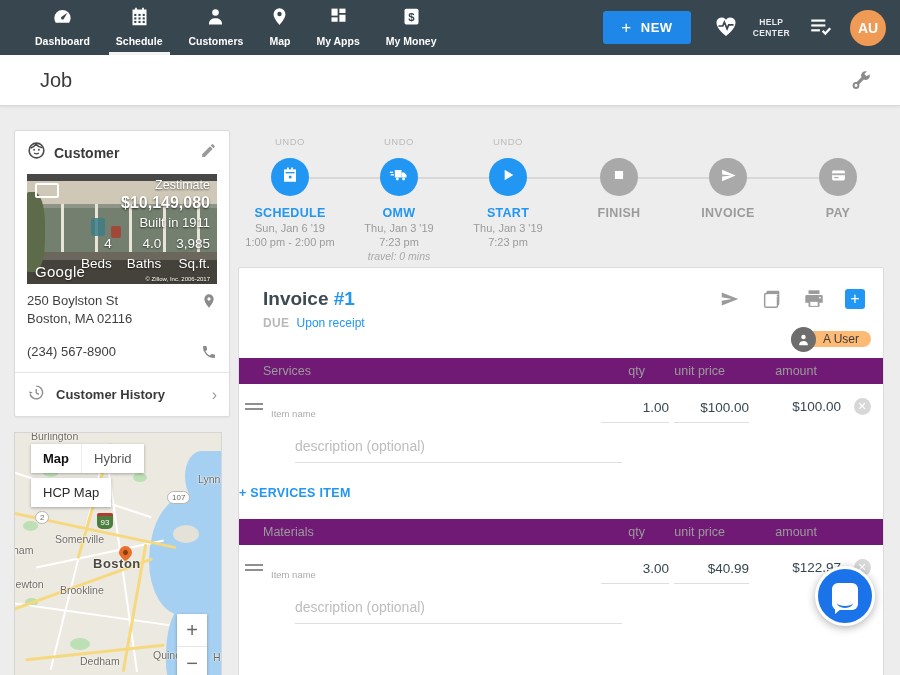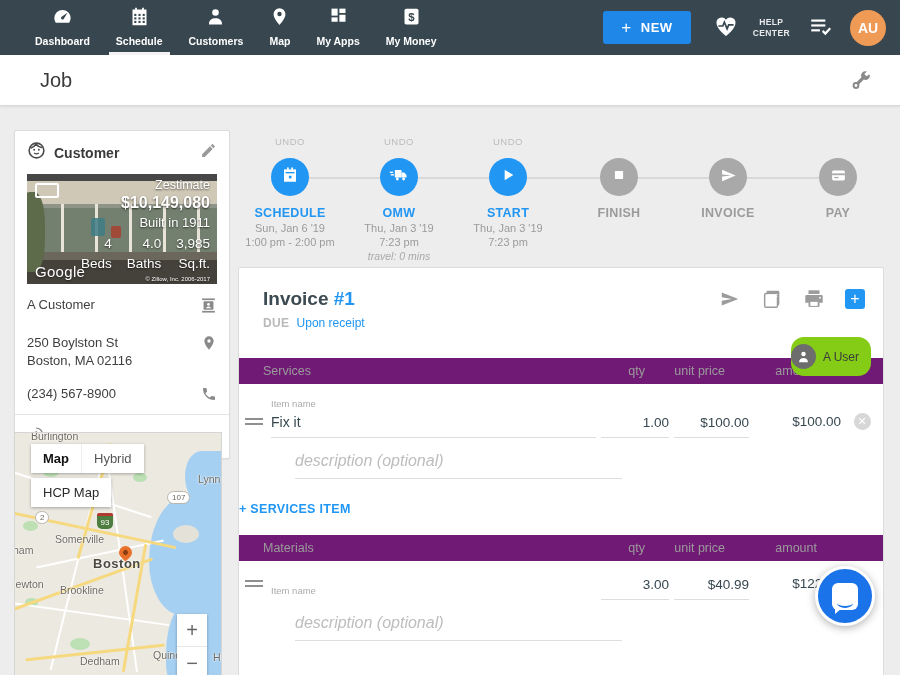--- a/index.html
+++ b/index.html
@@ -93,21 +93,21 @@
   .inv-card{left:238px;top:267px;width:646px;height:520px;background:#fff;border:1px solid #dcdcdc;border-radius:2px;}
   .inv-head{position:relative;padding:20px 24px 14px;}
   .inv-title{font-size:19px;font-weight:bold;color:#3c4a52;}
   .inv-num{color:#2196f3;font-weight:bold;}
   .due-line{margin-top:6px;font-size:12px;}
   .due-label{color:#b9b9b9;font-weight:bold;letter-spacing:.3px;}
   .due-value{color:#2196f3;margin-left:4px;cursor:pointer;}
   .inv-actions{position:absolute;right:18px;top:20px;display:flex;align-items:center;gap:20px;}
   .inv-actions .ic{cursor:pointer;display:flex;}
   .plusbtn{width:20px;height:20px;background:#2196f3;border-radius:3px;color:#fff;font-size:16px;line-height:19px;text-align:center;cursor:pointer;}
-  .assign-chip{position:absolute;right:12px;top:69px;display:flex;align-items:center;background:#84cc16;border-radius:13px;height:39px;padding-right:12px;cursor:pointer;}
+  .assign-chip{position:absolute;right:12px;top:63px;display:flex;align-items:center;background:#fdba74;border-radius:13px;height:16px;padding-right:12px;cursor:pointer;}
   .chip-av{width:25px;height:25px;border-radius:50%;background:#6d6d6d;display:flex;align-items:center;justify-content:center;margin-right:7px;}
   .chip-name{font-size:12px;color:#3c3c3c;}
   .sec-head{display:flex;align-items:center;background:#701a75;height:26px;padding:0 24px;font-size:12.5px;color:#9b9b9b;}
   .sec-title{flex:1;}
   .col-qty{width:68px;text-align:right;}
   .col-price{width:75px;text-align:right;margin-left:5px;}
   .col-amt{width:84px;text-align:right;margin-left:8px;}
   .col-x{width:42px;}
   .item-block{padding:14px 0 0 8px;}
   .item-row{display:flex;align-items:flex-end;padding-right:0;}
@@ -116,21 +116,21 @@
   .name-wrap{flex:1;max-width:327px;}
   .iname-label{font-size:9.5px;color:#ababab;margin-bottom:4px;}
   .fld{border:0;border-bottom:1px solid #dedede;width:100%;font-size:14px;color:#37474f;padding:0 0 7px;outline:none;background:transparent;}
   .fld.num{text-align:right;font-size:13.5px;}
   .qty-wrap{width:68px;margin-left:5px;}
   .price-wrap{width:75px;margin-left:5px;}
   .amt{width:84px;margin-left:8px;text-align:right;font-size:13.5px;color:#37474f;padding-bottom:9px;}
   .xbtn{width:42px;display:flex;justify-content:center;padding-bottom:8px;}
   .xc{width:17px;height:17px;border-radius:50%;background:#d7d7d7;color:#fff;font-size:11px;line-height:17px;text-align:center;cursor:pointer;}
   .desc-row{padding:14px 0 0 48px;}
-  .desc-fld{border:0;border-bottom:1px solid #dedede;width:327px;font-size:16px;color:#0f766e;padding:0 0 8px;outline:none;background:transparent;font-style:italic;}
+  .desc-fld{border:0;border-bottom:1px solid #dedede;width:327px;font-size:14px;color:#0f766e;padding:0 0 8px;outline:none;background:transparent;}
   .desc-fld::placeholder{color:#bdbdbd;}
   .add-row{padding:20px 38px 18px 0;}
   .add-link{font-size:12.5px;font-weight:bold;color:#2196f3;letter-spacing:.3px;cursor:pointer;}
 
   
   .chat{left:815px;top:566px;width:60px;height:60px;border-radius:50%;background:#1a73e8;border:3px solid #fff;box-shadow:0 2px 8px rgba(0,0,0,.3);display:flex;align-items:center;justify-content:center;z-index:40;cursor:pointer;}
   .chat .bub{position:relative;width:26px;height:27px;background:#fff;border-radius:6px;}
   .chat .bub::before{content:"";position:absolute;left:5px;top:15px;width:16px;height:8px;border-bottom:2.5px solid #1a73e8;border-radius:0 0 50% 50%;}
   .chat .bub::after{content:"";position:absolute;left:3px;bottom:-4px;border-left:7px solid #fff;border-bottom:6px solid transparent;}
 </style>
@@ -262,30 +262,20 @@
             </div>
           <div class="z-stat">
               <div>3,985</div>
               <div>Sq.ft.</div>
             </div>
         </div>
         <div class="z-copy">© Zillow, Inc. 2006-2017</div>
       </div>
       <div class="g-mark">Google</div>
     </div>
-    <div class="info-row" style="padding-top:12px;">
-      <span class="txt">A Customer</span>
-      <span class="ric"><svg width="17" height="17" viewBox="0 0 24 24" fill="#8a8a8a">
-            <rect x="3" y="2" width="18" height="2.4"></rect>
-            <rect x="3" y="19.6" width="18" height="2.4"></rect>
-            <rect x="5" y="6" width="14" height="12" rx="1"></rect>
-            <circle cx="12" cy="10.4" r="2" fill="#fff"></circle>
-            <path d="M8.5 16c.5-1.8 2-2.6 3.5-2.6s3 .8 3.5 2.6z" fill="#fff"></path>
-          </svg></span>
-    </div>
     <div class="info-row">
       <span class="txt">
         <span>250 Boylston St</span><br><span>Boston, MA 02116</span>
       </span>
       <span class="ric"><svg width="16" height="16" viewBox="0 0 24 24" fill="#8a8a8a">
             <path d="M12 2a7 7 0 0 0-7 7c0 5.2 7 13 7 13s7-7.8 7-13a7 7 0 0 0-7-7zm0 9.5a2.5 2.5 0 1 1 0-5 2.5 2.5 0 0 1 0 5z"></path>
           </svg></span>
     </div>
     <div class="info-row">
       <span class="txt">(234) 567-8900</span>
@@ -487,21 +477,20 @@
       <span class="col-x"></span>
     </div>
     <div class="item-block">
       <div class="item-row">
         <div class="drag">
             <i></i>
             <i></i>
           </div>
         <div class="name-wrap">
           <div class="iname-label">Item name</div>
-          <input class="fld" value="Fix it" style="">
         </div>
         <div class="qty-wrap"><input class="fld num" value="1.00" style=""></div>
         <div class="price-wrap"><input class="fld num" value="$100.00" style=""></div>
         <div class="amt">$100.00</div>
         <div class="xbtn">
             <span class="xc">✕</span>
           </div>
       </div>
       <div class="desc-row">
         <input class="desc-fld" placeholder="description (optional)" style="">

